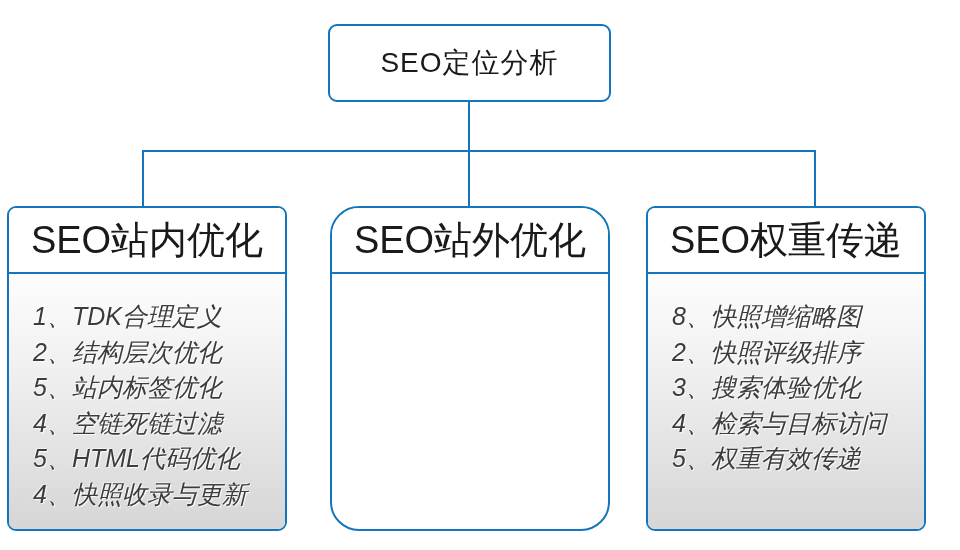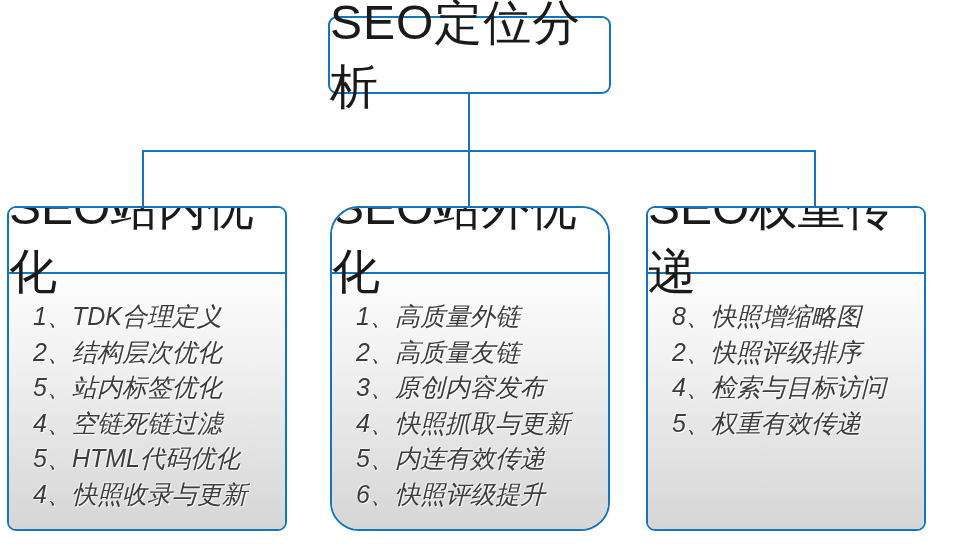--- a/index.html
+++ b/index.html
@@ -18,31 +18,31 @@
   .connectors {
     position: absolute;
     left: 0; top: 0;
     width: 960px;
     height: 550px;
     pointer-events: none;
   }
   .root-node {
     position: absolute;
     left: 328px;
-    top: 16px;
+    top: 24px;
     width: 283px;
     height: 78px;
     box-sizing: border-box;
     background: #ffffff;
     border: 2px solid #1375BD;
     border-radius: 9px;
     display: flex;
     align-items: center;
     justify-content: center;
-    font-size: 48px;
+    font-size: 28px;
     color: #1a1a1a;
     letter-spacing: 1px;
     z-index: 2;
   }
   .column {
     position: absolute;
     top: 206px;
     width: 280px;
     height: 325px;
     box-sizing: border-box;
@@ -56,21 +56,21 @@
   .col-2 { left: 330px; border-radius: 29px; }
   .col-3 { left: 646px; }
   .column-header {
     height: 66px;
     box-sizing: border-box;
     background: #ffffff;
     border-bottom: 2px solid #1375BD;
     display: flex;
     align-items: center;
     justify-content: center;
-    font-size: 48px;
+    font-size: 38px;
     color: #1a1a1a;
   }
   .column-body {
     height: 255px;
     box-sizing: border-box;
     background: linear-gradient(to bottom, #fdfdfd 0%, #f1f1f1 35%, #e2e2e2 70%, #d6d6d6 100%);
     padding: 25px 8px 0 24px;
   }
   .list-item {
     font-size: 25px;
@@ -111,35 +111,28 @@
       <div class="list-item">4、空链死链过滤</div>
       <div class="list-item">5、HTML代码优化</div>
       <div class="list-item">4、快照收录与更新</div>
     </div>
   </div>
 
   <div class="column col-2">
     <div class="column-header">
       <span>SEO站外优化</span>
     </div>
-    <div class="column-body">
-      <div class="list-item">1、高质量外链</div>
-      <div class="list-item">2、高质量友链</div>
-      <div class="list-item">3、原创内容发布</div>
-      <div class="list-item">4、快照抓取与更新</div>
-      <div class="list-item">5、内连有效传递</div>
-      <div class="list-item">6、快照评级提升</div>
-    </div>
   </div>
 
   <div class="column col-3">
     <div class="column-header">
       <span>SEO权重传递</span>
     </div>
     <div class="column-body">
       <div class="list-item">8、快照增缩略图</div>
       <div class="list-item">2、快照评级排序</div>
+      <div class="list-item">3、搜索体验优化</div>
       <div class="list-item">4、检索与目标访问</div>
       <div class="list-item">5、权重有效传递</div>
     </div>
   </div>
 
 </div>
 
 </body></html>

